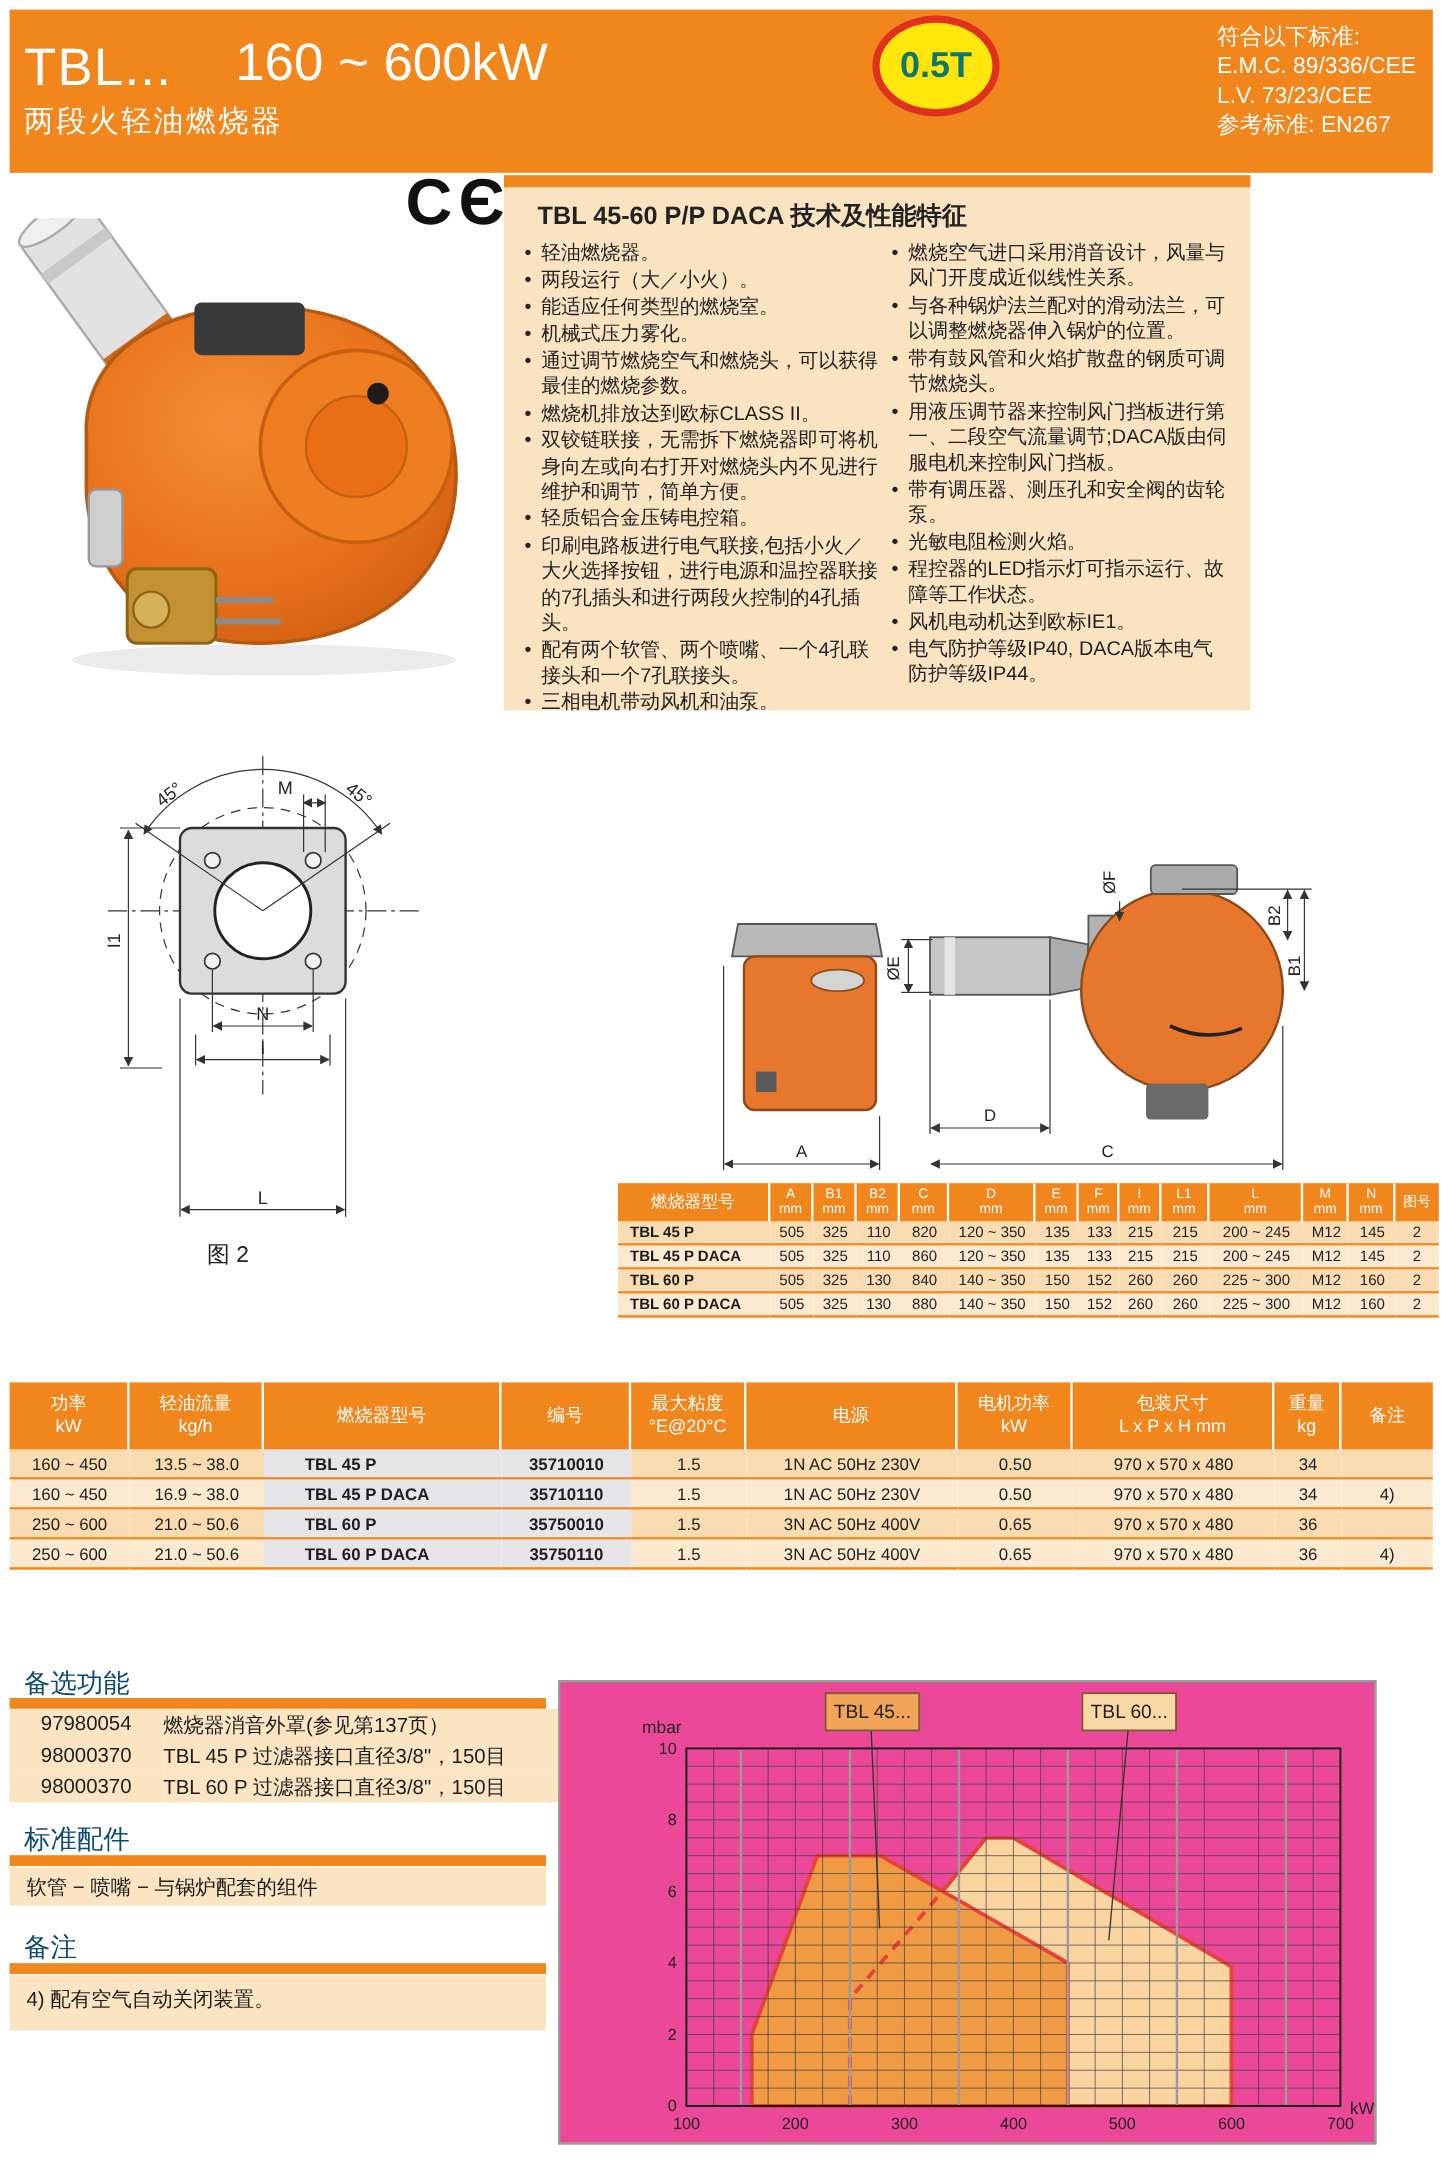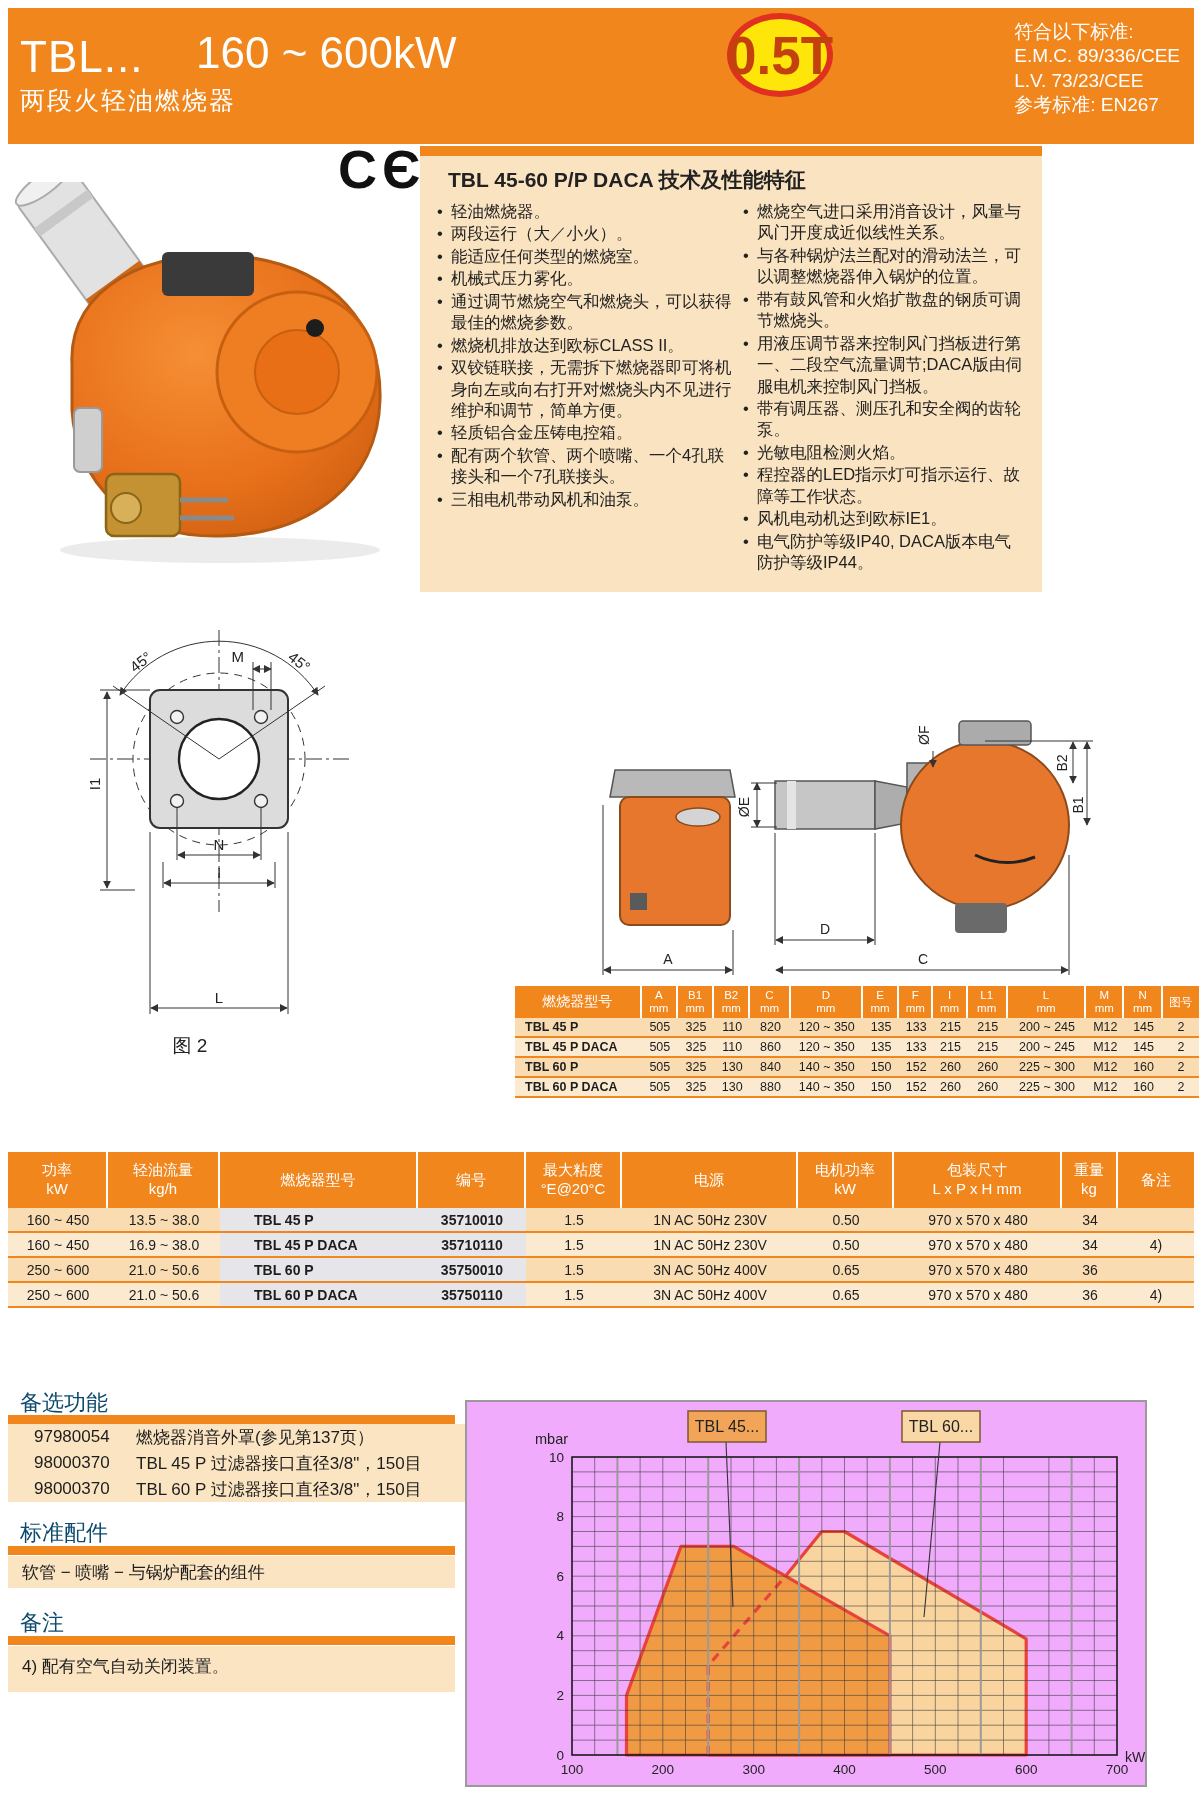--- a/index.html
+++ b/index.html
@@ -17,21 +17,21 @@
        font-family:"Liberation Sans","DejaVu Sans",sans-serif;color:var(--ink);overflow:hidden}
   .abs{position:absolute}
 
   
   .header{left:8px;top:8px;width:1186px;height:136px;background:var(--orange);color:#fff}
   .brand{position:absolute;left:12px;top:24px;font-size:44px;letter-spacing:1px}
   .range{position:absolute;left:188px;top:20px;font-size:44px}
   .subtitle{position:absolute;left:12px;top:76px;font-size:25px;font-weight:normal;letter-spacing:2px}
   .badge{position:absolute;left:719px;top:5px;width:106px;height:84px;background:#FFE60A;
          border:6px solid #E03020;border-radius:50%;display:flex;align-items:center;justify-content:center}
-  .badge span{color:#c2410c;font-size:53px;font-weight:bold}
+  .badge span{color:#0f766e;font-size:30px;font-weight:bold}
   .standards{position:absolute;right:14px;top:12px;font-size:19px;line-height:1.28}
 
   .ce{left:338px;top:138px;font-size:54px;font-weight:bold;letter-spacing:5px;color:#111}
 
   
   .features{left:420px;top:146px;width:622px;height:446px;background:#FAE3C1;border-top:10px solid var(--orange);
             padding:8px 16px 6px 16px}
   .f-title{font-size:21px;font-weight:bold;margin:2px 0 7px 12px;color:#222}
   .f-cols{display:flex;gap:8px}
   ul.feat{list-style:none;width:300px;font-size:16.5px;line-height:1.3;color:#222}
@@ -63,21 +63,21 @@
 
   
   .sec-title{font-size:22px;font-weight:normal;color:#0c4a6e}
   .bar{height:9px;background:var(--orange)}
   .opt{left:8px;top:1424px;width:497px;font-size:17px}
   .opt td{background:var(--cream);height:26px;vertical-align:middle}
   .opt td:first-child{width:128px;padding-left:26px}
   .block{background:var(--cream);font-size:17px;display:flex;align-items:center;padding-left:14px}
 
   
-  .chartbox{left:465px;top:1400px;width:682px;height:387px;background:#f0abfc;border:2px solid #9a9a9a}
+  .chartbox{left:465px;top:1400px;width:682px;height:387px;background:#ec4899;border:2px solid #9a9a9a}
   svg text{font-family:"Liberation Sans","DejaVu Sans",sans-serif}
 </style>
 </head>
 <body>
 
 <div class="header abs">
   <div class="brand">TBL...</div>
   <div class="range">160 ~ 600kW</div>
   <div class="subtitle">两段火轻油燃烧器</div>
   <div class="badge">
@@ -124,20 +124,21 @@
   <div class="f-cols">
     <ul class="feat">
         <li>轻油燃烧器。</li>
         <li>两段运行（大／小火）。</li>
         <li>能适应任何类型的燃烧室。</li>
         <li>机械式压力雾化。</li>
         <li>通过调节燃烧空气和燃烧头，可以获得最佳的燃烧参数。</li>
         <li>燃烧机排放达到欧标CLASS II。</li>
         <li>双铰链联接，无需拆下燃烧器即可将机身向左或向右打开对燃烧头内不见进行维护和调节，简单方便。</li>
         <li>轻质铝合金压铸电控箱。</li>
+        <li>印刷电路板进行电气联接,包括小火／大火选择按钮，进行电源和温控器联接的7孔插头和进行两段火控制的4孔插头。</li>
         <li>配有两个软管、两个喷嘴、一个4孔联接头和一个7孔联接头。</li>
         <li>三相电机带动风机和油泵。</li>
       </ul>
     <ul class="feat">
         <li>燃烧空气进口采用消音设计，风量与风门开度成近似线性关系。</li>
         <li>与各种锅炉法兰配对的滑动法兰，可以调整燃烧器伸入锅炉的位置。</li>
         <li>带有鼓风管和火焰扩散盘的钢质可调节燃烧头。</li>
         <li>用液压调节器来控制风门挡板进行第一、二段空气流量调节;DACA版由伺服电机来控制风门挡板。</li>
         <li>带有调压器、测压孔和安全阀的齿轮泵。</li>
         <li>光敏电阻检测火焰。</li>

